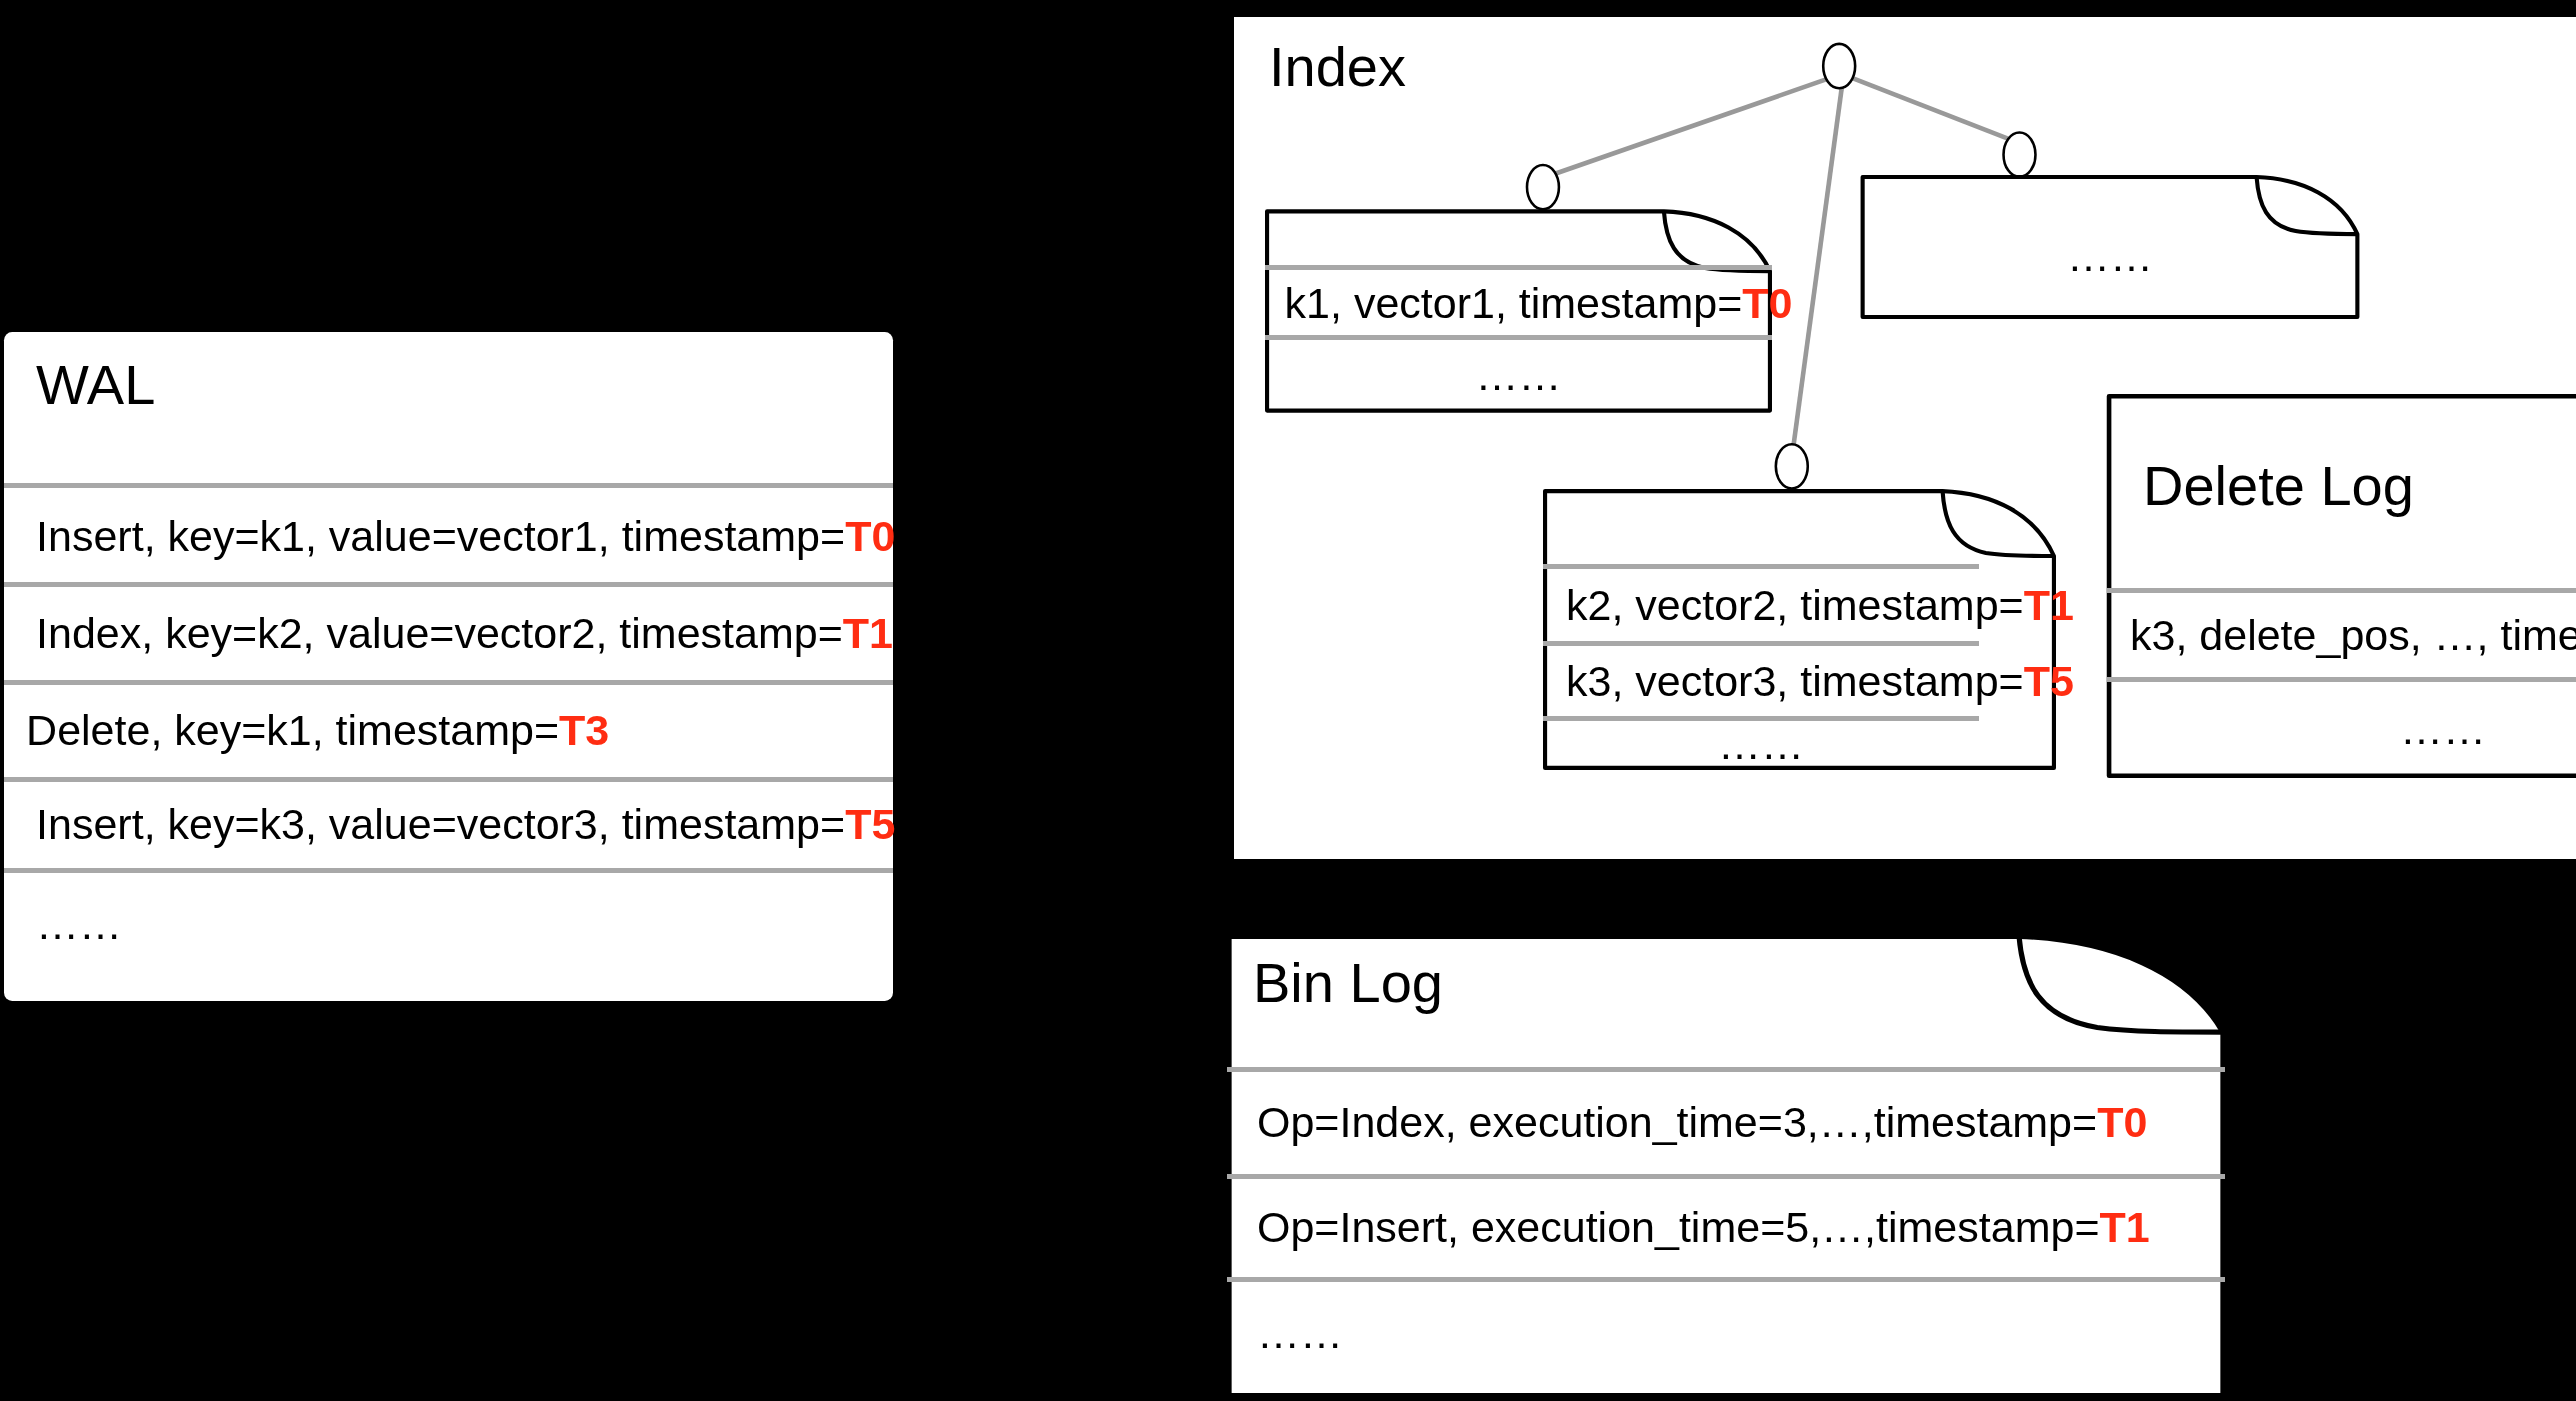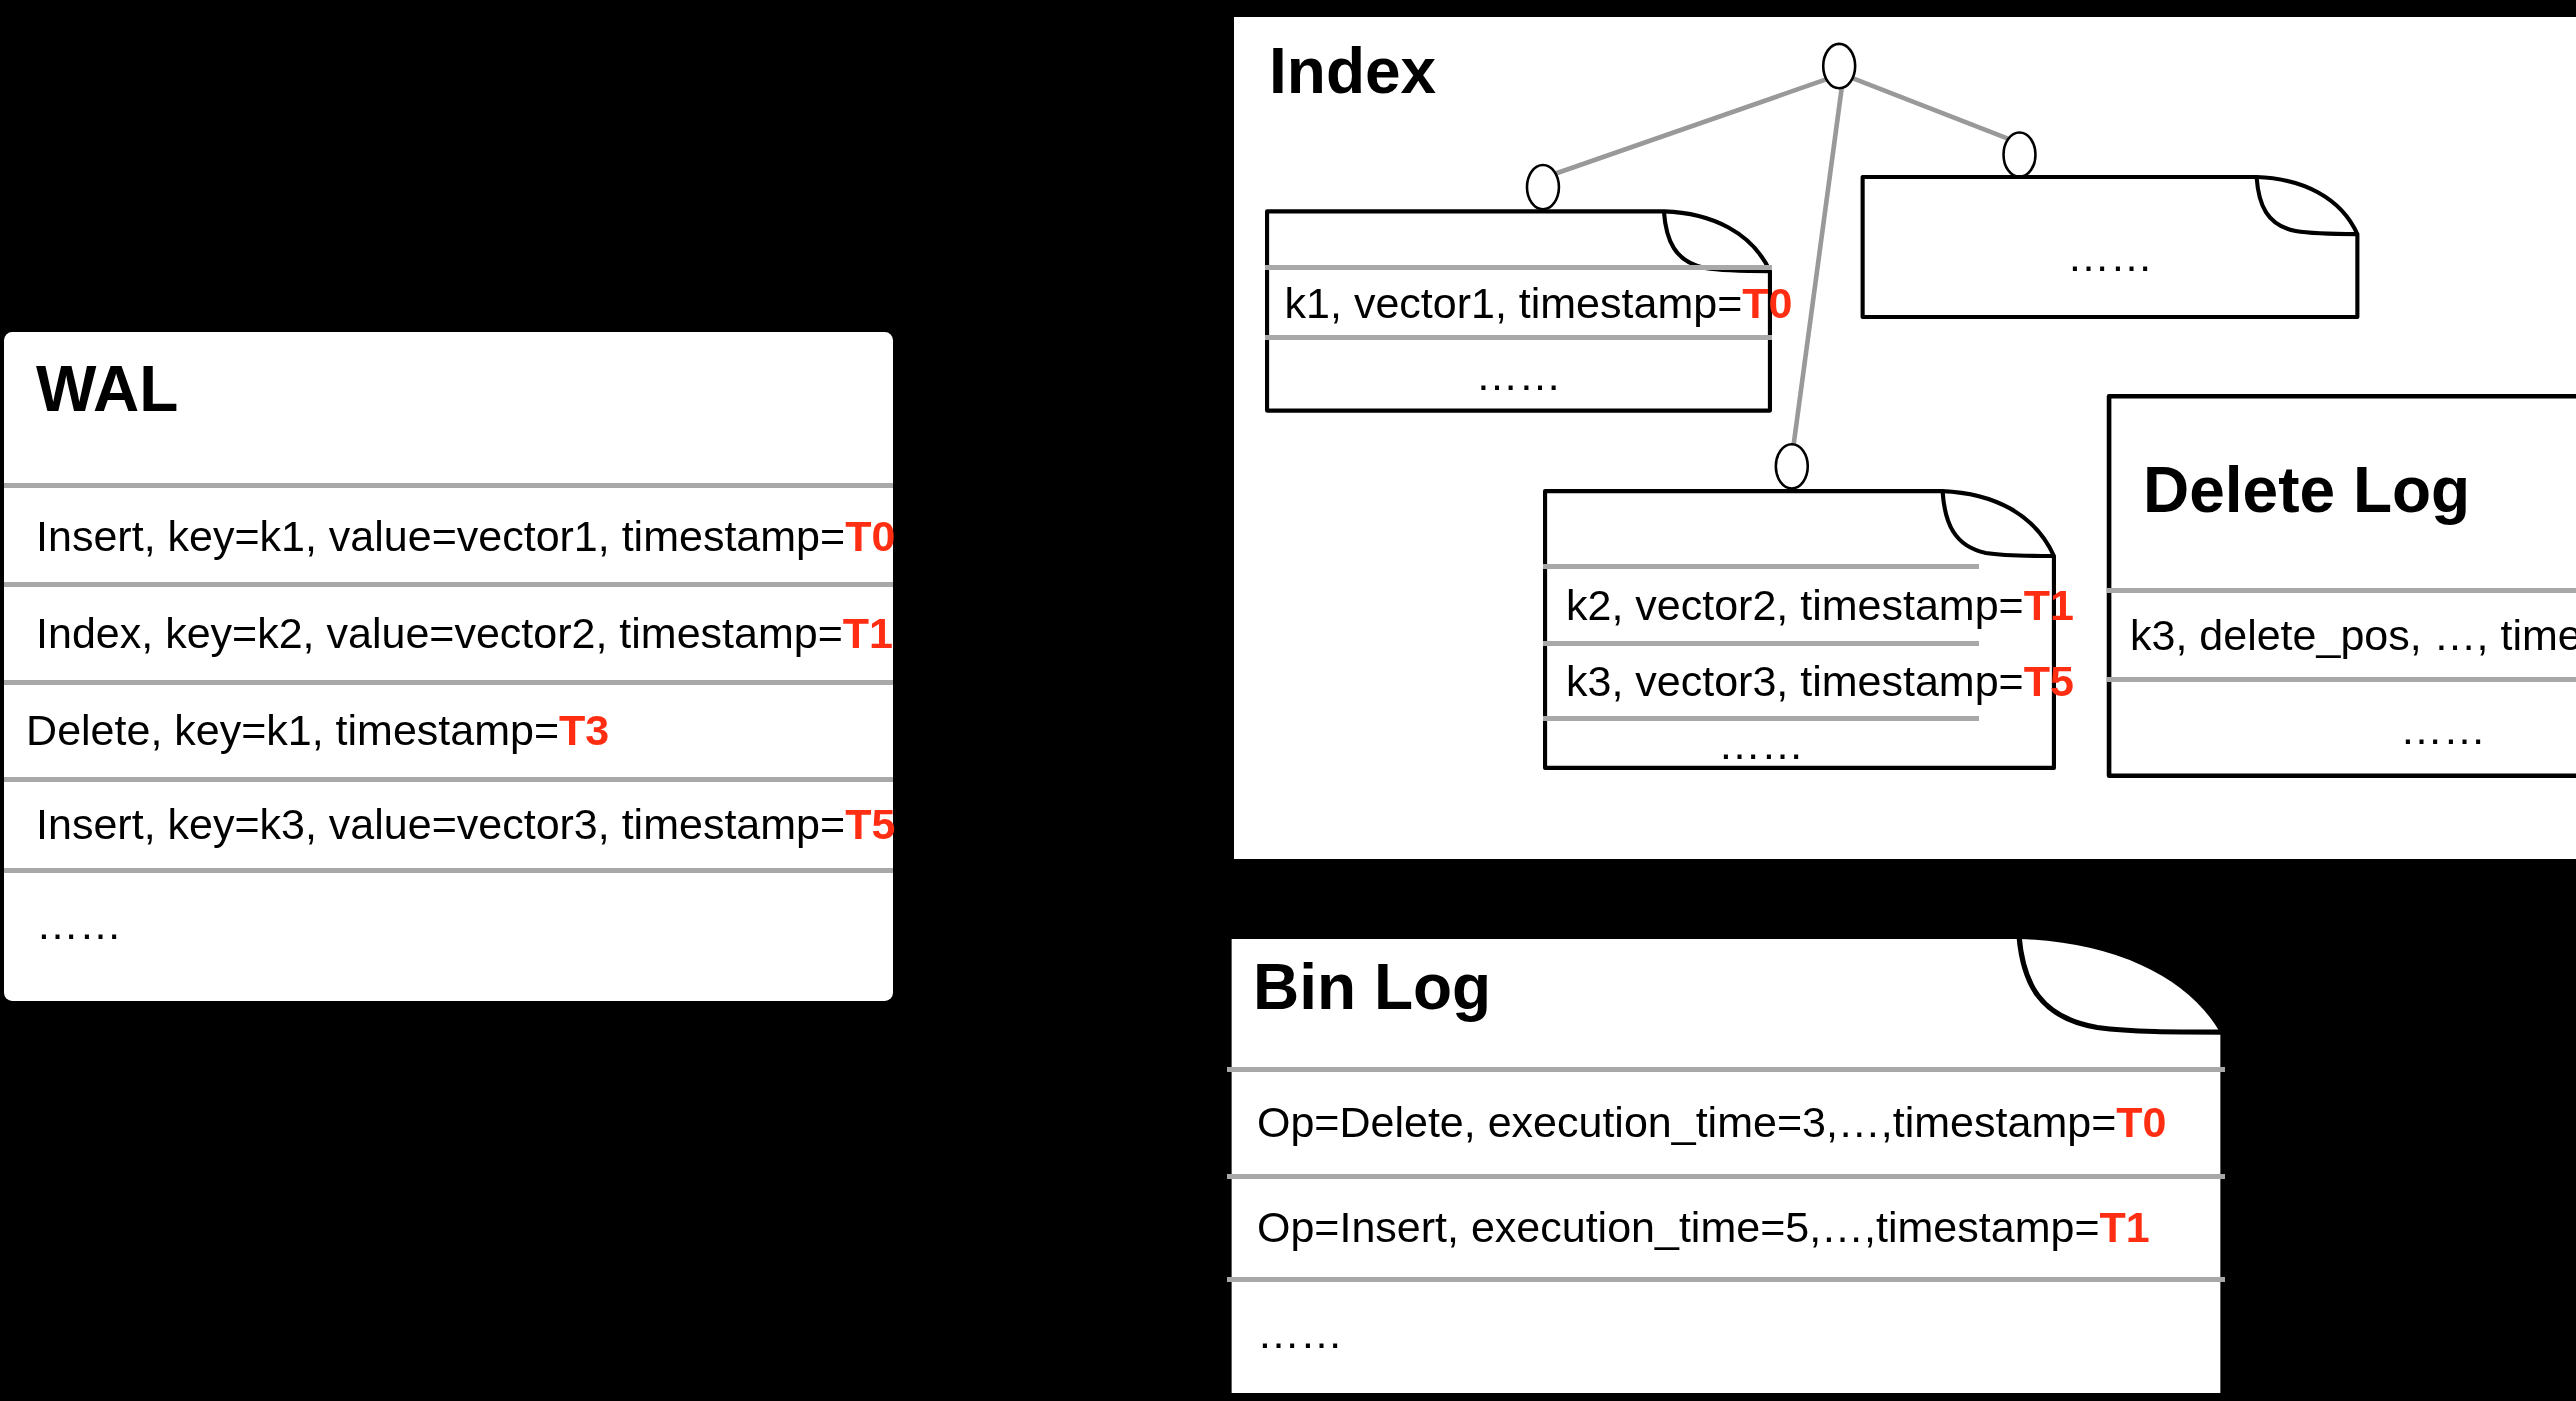--- a/index.html
+++ b/index.html
@@ -1,21 +1,21 @@
 <!DOCTYPE html>
 <html style="font-size:8.2px"><head>
 <meta charset="utf-8">
 <style>
   html,body{margin:0;padding:0;background:#000;}
   .canvas{position:relative;width:2817px;height:1402px;background:#000;overflow:hidden;
           font-family:"Liberation Sans","DejaVu Sans",sans-serif;color:#000;}
   .panel{position:absolute;background:#fff;}
   .index-panel{left:1231px;top:14.4px;width:1577px;height:848px;border:3.6px solid #000;box-sizing:border-box;}
   .wal-box{left:4.1px;top:332px;width:889px;height:669px;border-radius:8.2px;}
-  .title{position:absolute;font-weight:bold;font-size:64px;line-height:1;white-space:nowrap;}
+  .title{position:absolute;font-weight:normal;font-size:56px;line-height:1;white-space:nowrap;}
   .doc{position:absolute;}
   .doc svg{position:absolute;left:0;top:0;overflow:visible;}
   .divider{position:absolute;left:0;width:100%;height:5.2px;background:#A8A8A8;}
   .row{position:absolute;font-size:43px;line-height:1;white-space:nowrap;transform:translateY(-50%);}
   .row .ts{color:#FF2D12;font-weight:bold;}
   .center-row{left:0;width:100%;text-align:center;}
   .treesvg{position:absolute;left:0;top:0;}
 </style>
 </head>
 <body>
@@ -100,19 +100,19 @@
 
   <div class="doc" style="left:1227px;top:934px;width:998px;height:464px;">
     <svg width="998" height="464" viewBox="0 0 1938 900">
       <path d="M4 4 L1538 4 C 1718 11, 1866 72, 1934 190 L1934 896 L4 896 Z" fill="#fff" stroke="#000" stroke-width="10" stroke-linejoin="round"></path>
       <path d="M1538 4 C 1546 95, 1578 162, 1690 181 C 1758 190, 1838 190, 1934 190" fill="none" stroke="#000" stroke-width="10"></path>
     </svg>
     <div class="title" style="left:26px;top:20.6px;">Bin Log</div>
     <div class="divider" style="top:133px;"></div>
     <div class="divider" style="top:240px;"></div>
     <div class="divider" style="top:343px;"></div>
-    <div class="row" style="left:30px;top:188px;"><span>Op=Delete, execution_time=3,…,timestamp=</span><span class="ts">T0</span></div>
+    <div class="row" style="left:30px;top:188px;"><span>Op=Index, execution_time=3,…,timestamp=</span><span class="ts">T0</span></div>
     <div class="row" style="left:30px;top:293px;"><span>Op=Insert, execution_time=5,…,timestamp=</span><span class="ts">T1</span></div>
     <div class="row" style="left:30px;top:399px;">……</div>
   </div>
 
 </div>
 
 
 </body></html>

